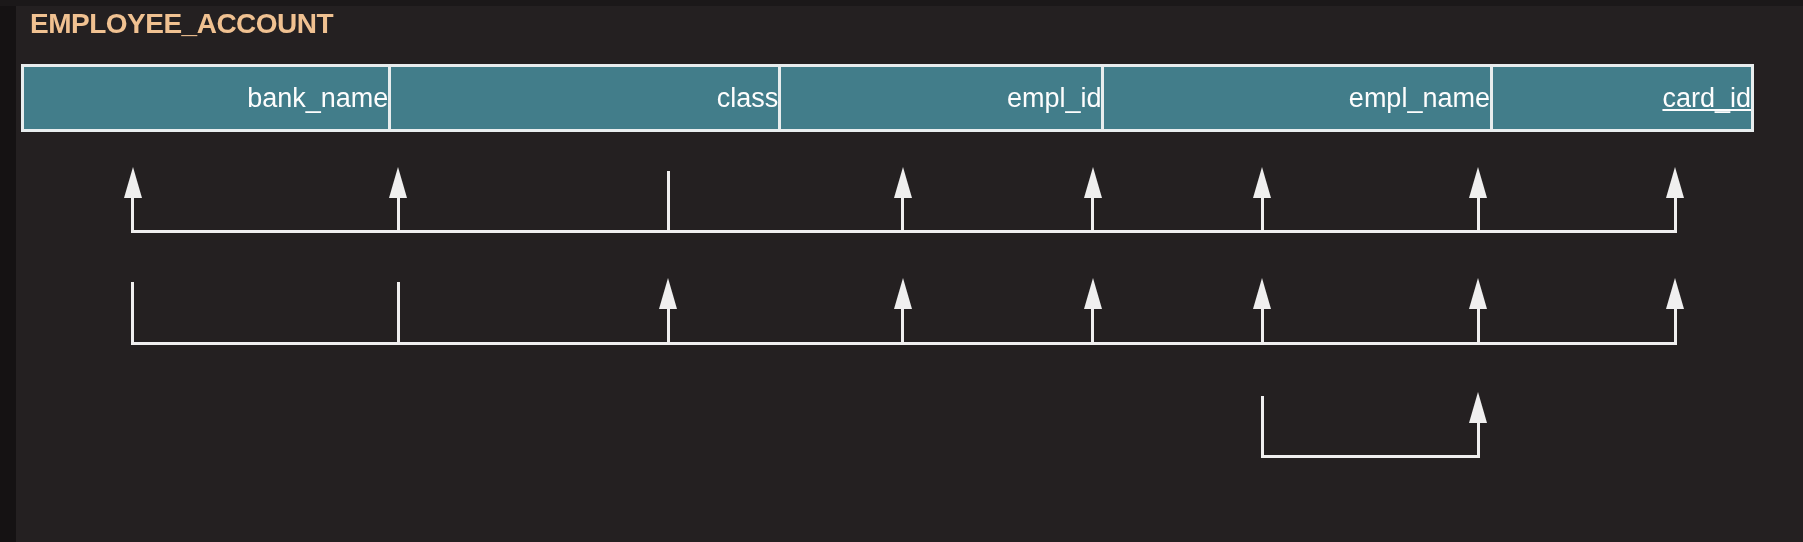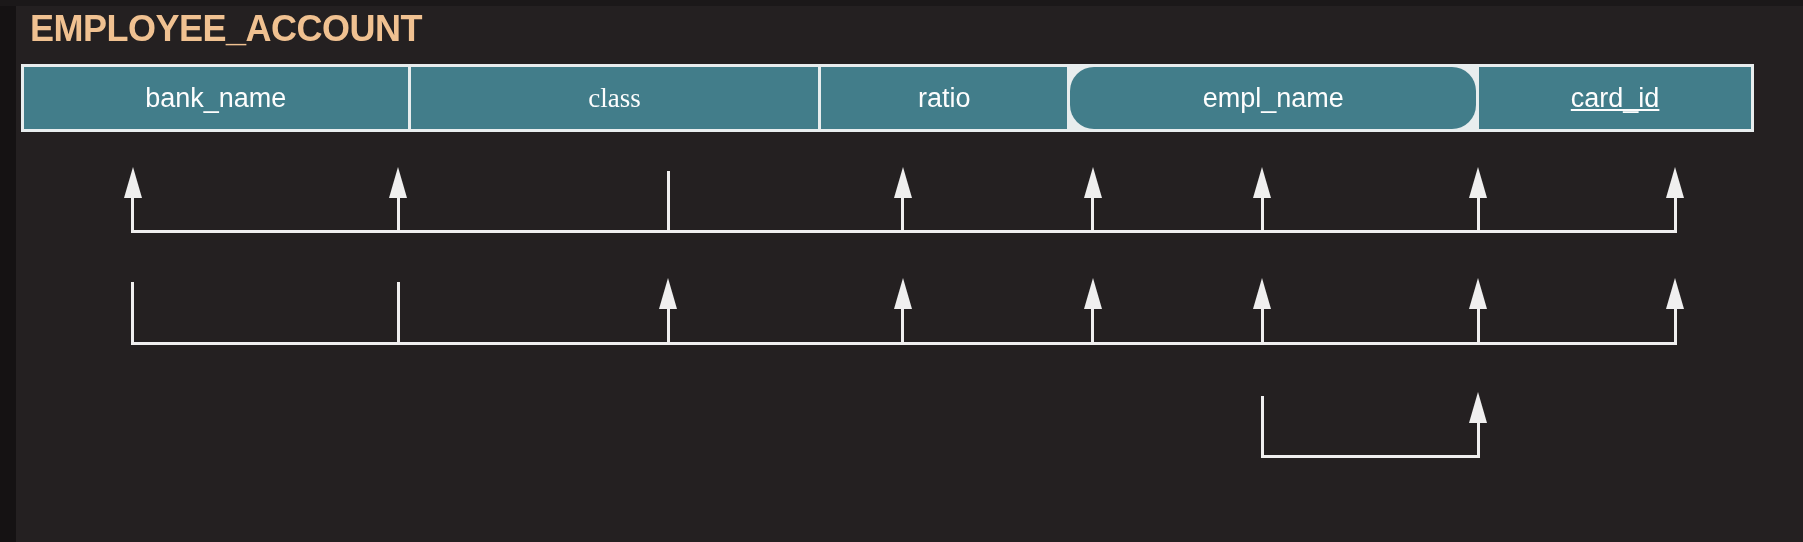--- a/index.html
+++ b/index.html
@@ -15,36 +15,36 @@
     position:relative;
     width:1803px;height:542px;
     background:var(--background);
     overflow:hidden;
     font-family:"Liberation Sans",sans-serif;
   }
   .edge-left{position:absolute;left:0;top:0;width:16px;height:542px;background:#151213;}
   .edge-top{position:absolute;left:0;top:0;width:1803px;height:6px;background:#1b1819;}
   .title{
     position:absolute;left:30px;top:8px;
-    font-size:36px;font-weight:bold;letter-spacing:-0.5px;
+    font-size:28px;font-weight:bold;letter-spacing:-0.5px;
     color:var(--title_text);
   }
   .header-row{
     position:absolute;left:21px;top:64px;
     width:1733px;height:68px;
     box-sizing:border-box;
     border:3px solid var(--header_border);
     background:var(--header_border);
     display:flex;gap:3px;
   }
   .header-cell{
     flex-basis:0;
     background:var(--header_fill);
     color:var(--header_text);
-    display:flex;align-items:center;justify-content:center;
+    display:flex;align-items:center;justify-content:flex-end;
     font-size:27px;
     white-space:nowrap;
   }
   .header-cell .u{
     text-decoration:underline;
     text-underline-offset:6px;
     text-decoration-thickness:2px;
   }
   .fd-layer,.fd-row{position:absolute;left:0;top:0;width:100%;height:100%;}
   .fd-bus{position:absolute;height:3px;background:var(--line);}
@@ -65,27 +65,27 @@
 <body>
 
 <div class="screen">
   <div class="edge-left"></div>
   <div class="edge-top"></div>
   <div class="title">EMPLOYEE_ACCOUNT</div>
   <div class="header-row" id="header-row">
       <div class="header-cell" style="flex-grow: 223;">
         <span>bank_name</span>
       </div>
-      <div class="header-cell" style="flex-grow: 237; font-family: Liberation Serif, serif;">
+      <div class="header-cell" style="flex-grow: 237;">
         <span>class</span>
       </div>
-      <div class="header-cell" style="flex-grow: 143;">
-        <span>ratio</span>
+      <div class="header-cell" style="flex-grow: 196;">
+        <span>empl_id</span>
       </div>
-      <div class="header-cell" style="flex-grow: 236; border-radius: 24px;">
+      <div class="header-cell" style="flex-grow: 236;">
         <span>empl_name</span>
       </div>
       <div class="header-cell" style="flex-grow: 158; text-decoration: underline;">
         <span>card_id</span>
       </div>
     </div>
   <div class="fd-layer" id="fd-layer">
       <div class="fd-row">
         <div class="fd-bus" style="left: 131px; width: 1545.5px; top: 230px;"></div>
         <div class="fd-plain-line" style="left: 666.5px; top: 171px; height: 62px;"></div>

